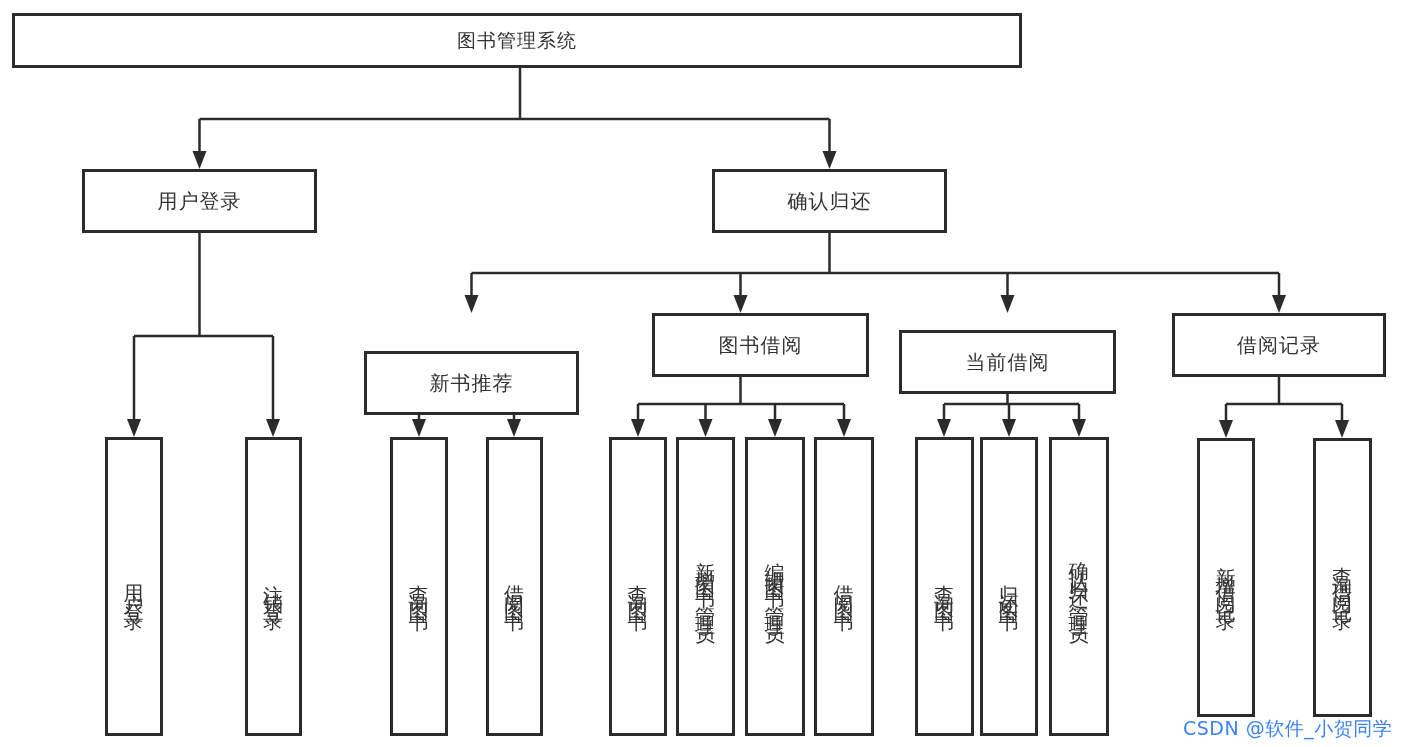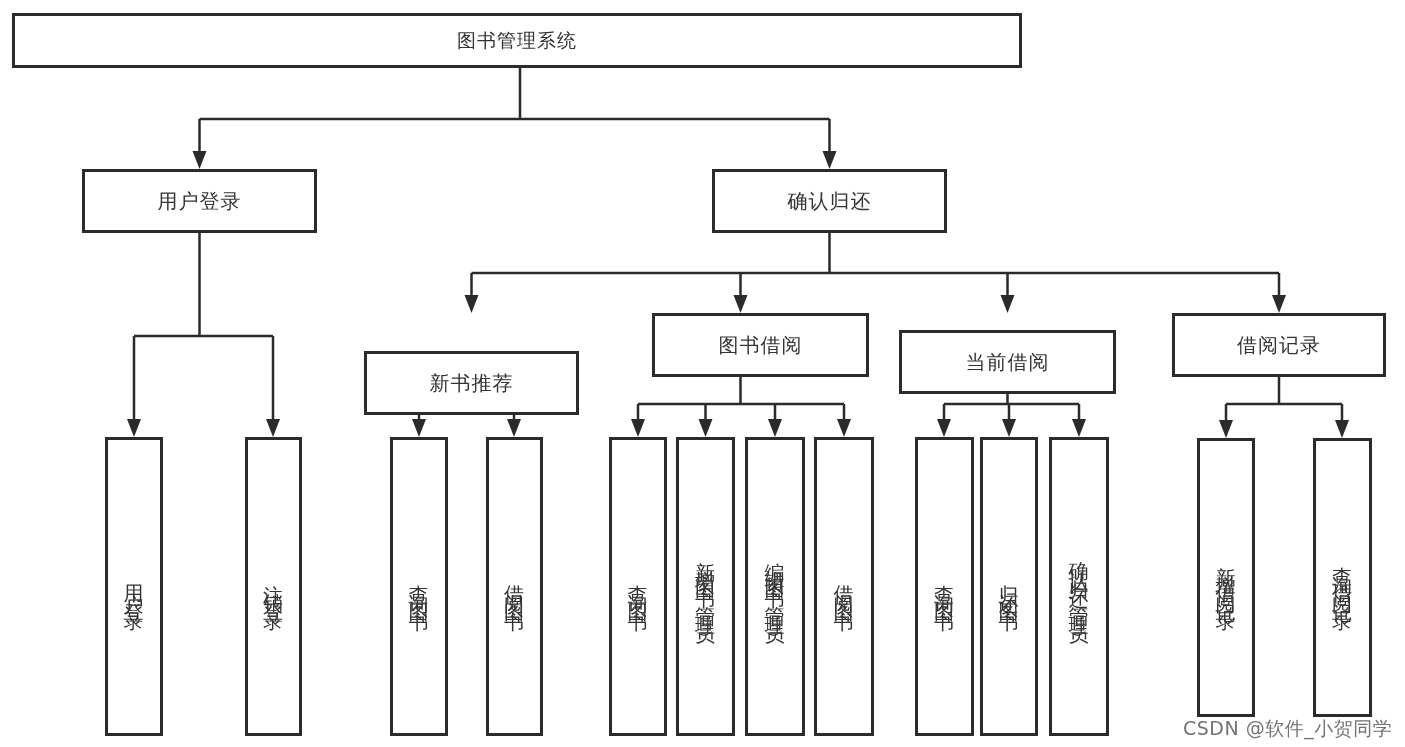--- a/index.html
+++ b/index.html
@@ -185,15 +185,15 @@
     <span class="vtext">确认归还（管理员）</span>
   </div>
 
   <div class="node leaf" style="left:1197px; top:438px; width:58px; height:279px;">
     <span class="vtext">新增借阅记录</span>
   </div>
   <div class="node leaf" style="left:1313px; top:438px; width:59px; height:279px;">
     <span class="vtext">查询借阅记录</span>
   </div>
 
-  <div id="watermark" style="color: #737373;">CSDN @软件_小贺同学</div>
+  <div id="watermark" style="color: #3b82f6;">CSDN @软件_小贺同学</div>
 
 </div>
 
 </body></html>

